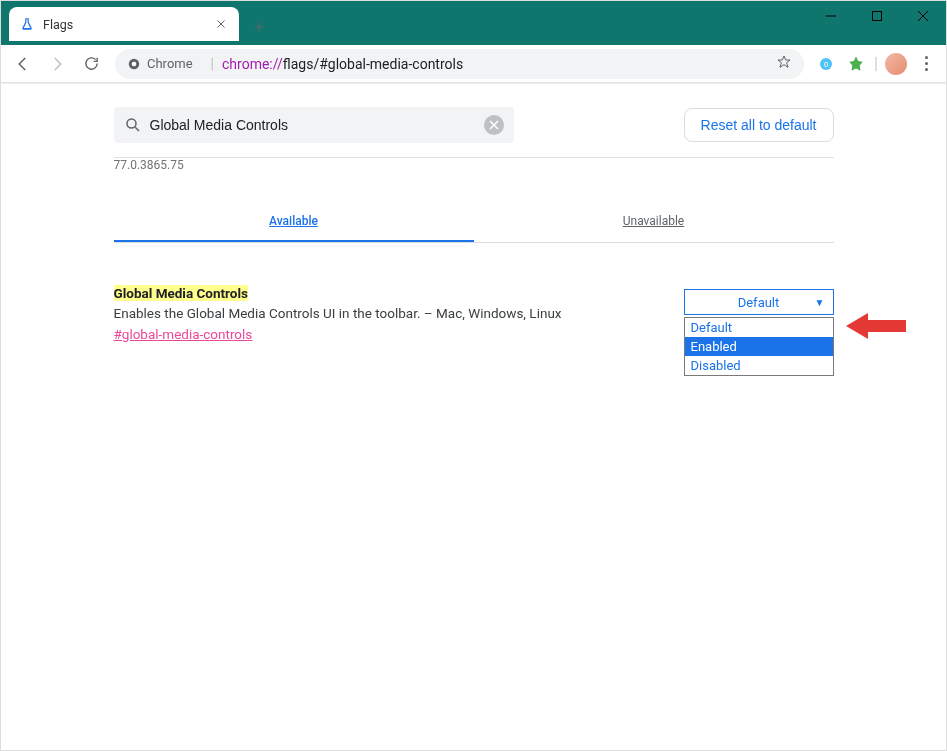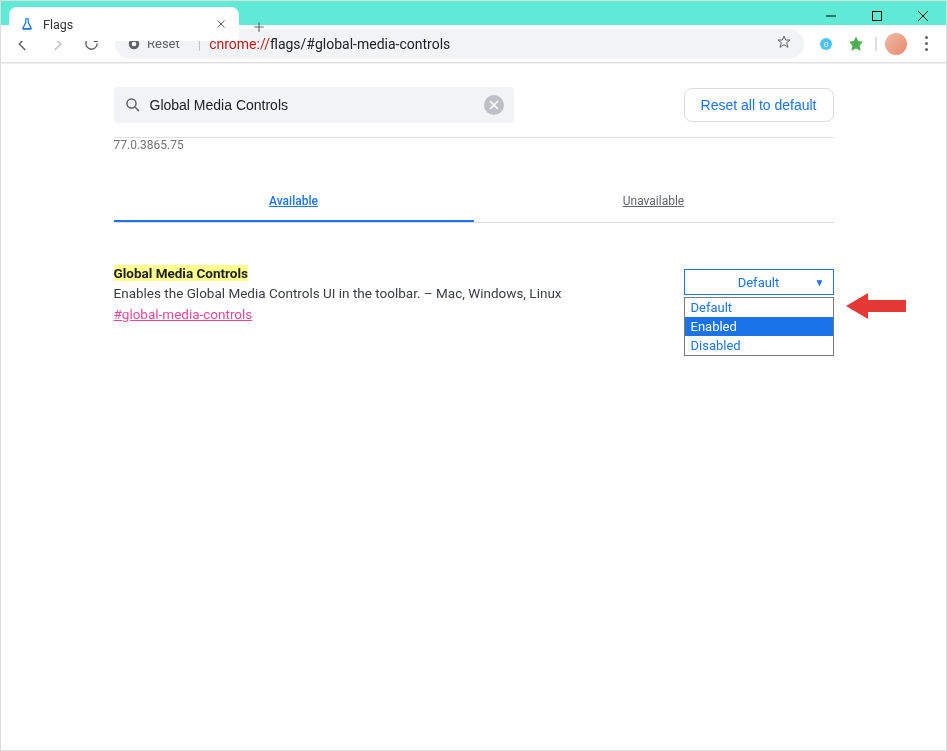--- a/index.html
+++ b/index.html
@@ -8,22 +8,22 @@
     background: #fff;
     width: 947px;
     height: 751px;
     overflow: hidden;
     border: 1px solid #ddd;
     position: relative;
   }
 
   
   .titlebar {
-    height: 24px;
-    background: #5eead4;
+    height: 44px;
+    background: #0f766e;
     display: flex;
     align-items: flex-start;
     position: relative;
   }
   .tabstrip {
     display: flex;
     align-items: flex-end;
     height: 40px;
     padding-left: 8px;
   }
@@ -94,21 +94,21 @@
     display: flex;
     align-items: center;
     margin: 0 6px;
     padding: 0 12px;
     font-size: 14px;
     color: #5f6368;
   }
   .omni-secure { color:#5f6368; margin-right:10px; display:flex; align-items:center; gap:6px; font-size:13px;}
   .omni-sep { color:#c0c0c0; margin: 0 8px; }
   .omni-url { color:#202124; }
-  .omni-url .dim { color:#b91c1c; }
+  .omni-url .dim { color:#a21caf; }
   .omni-star { margin-left:auto; color:#5f6368; }
   .ext-icons { display:flex; align-items:center; gap:2px; }
   .ext-icons .ext { width:28px; height:28px; display:flex;align-items:center;justify-content:center; }
   .avatar {
     width: 22px; height:22px; border-radius:50%; background: linear-gradient(135deg,#f4b9a5,#e58c6f);
     position:relative; overflow:hidden;
   }
   .menu-dots { width:28px; display:flex; flex-direction:column; align-items:center; justify-content:center; gap:3px; color:#5f6368;}
   .menu-dots span{width:3px;height:3px;background:#5f6368;border-radius:50%;}
 
@@ -270,21 +270,21 @@
     <svg width="17" height="17" viewBox="0 0 24 24">
         <path fill="none" stroke="#5f6368" stroke-width="2" d="M20 12a8 8 0 1 1-2.3-5.6M20 4v5h-5"></path>
       </svg>
   </div>
   <div class="omnibox">
     <span class="omni-secure">
       <svg width="14" height="14" viewBox="0 0 24 24">
           <circle cx="12" cy="12" r="9" fill="#5f6368"></circle>
           <circle cx="12" cy="12" r="4" fill="#fff"></circle>
         </svg>
-      <span>Reset</span>
+      <span>Chrome</span>
     </span>
     <span class="omni-sep">|</span>
     <span class="omni-url">
       <span class="dim">chrome://</span><span>flags/#global-media-controls</span>
     </span>
     <span class="omni-star">
       <svg width="16" height="16" viewBox="0 0 24 24">
           <path fill="none" stroke="#5f6368" stroke-width="1.5" d="M12 3l2.5 6H21l-5 4 2 7-6-4-6 4 2-7-5-4h6.5z"></path>
         </svg>
     </span>

